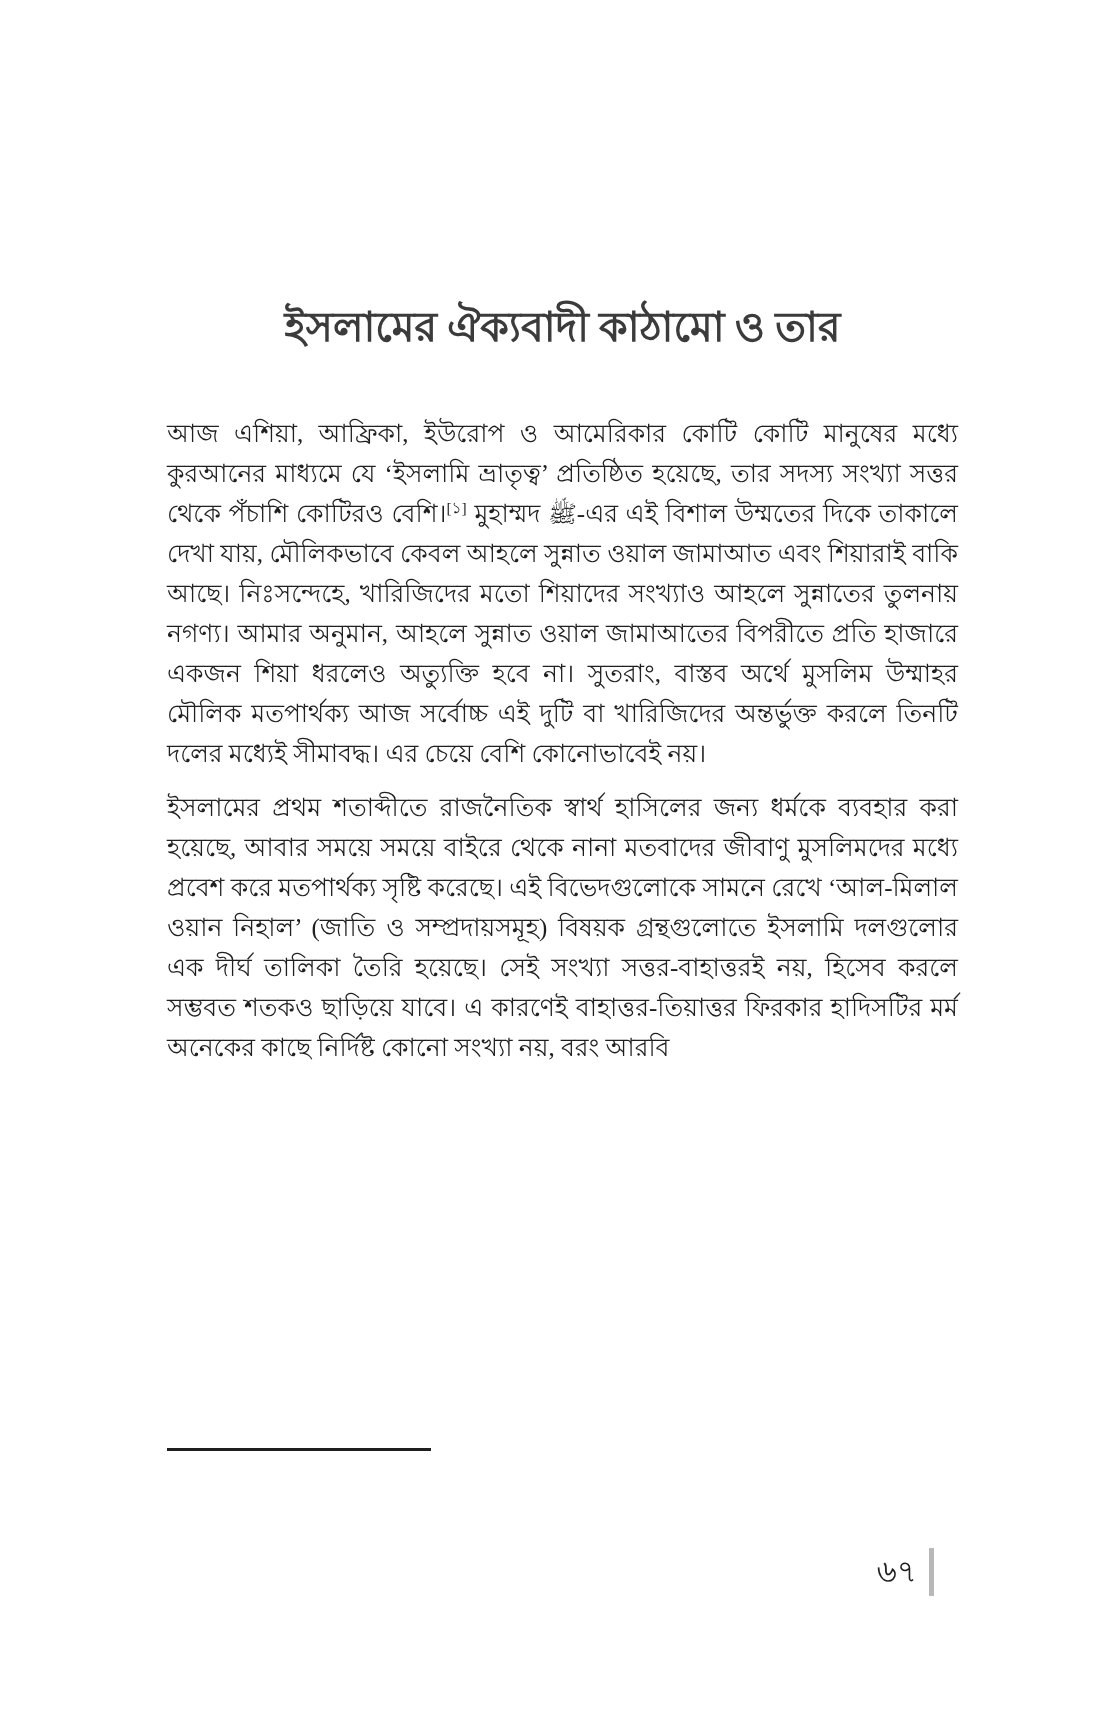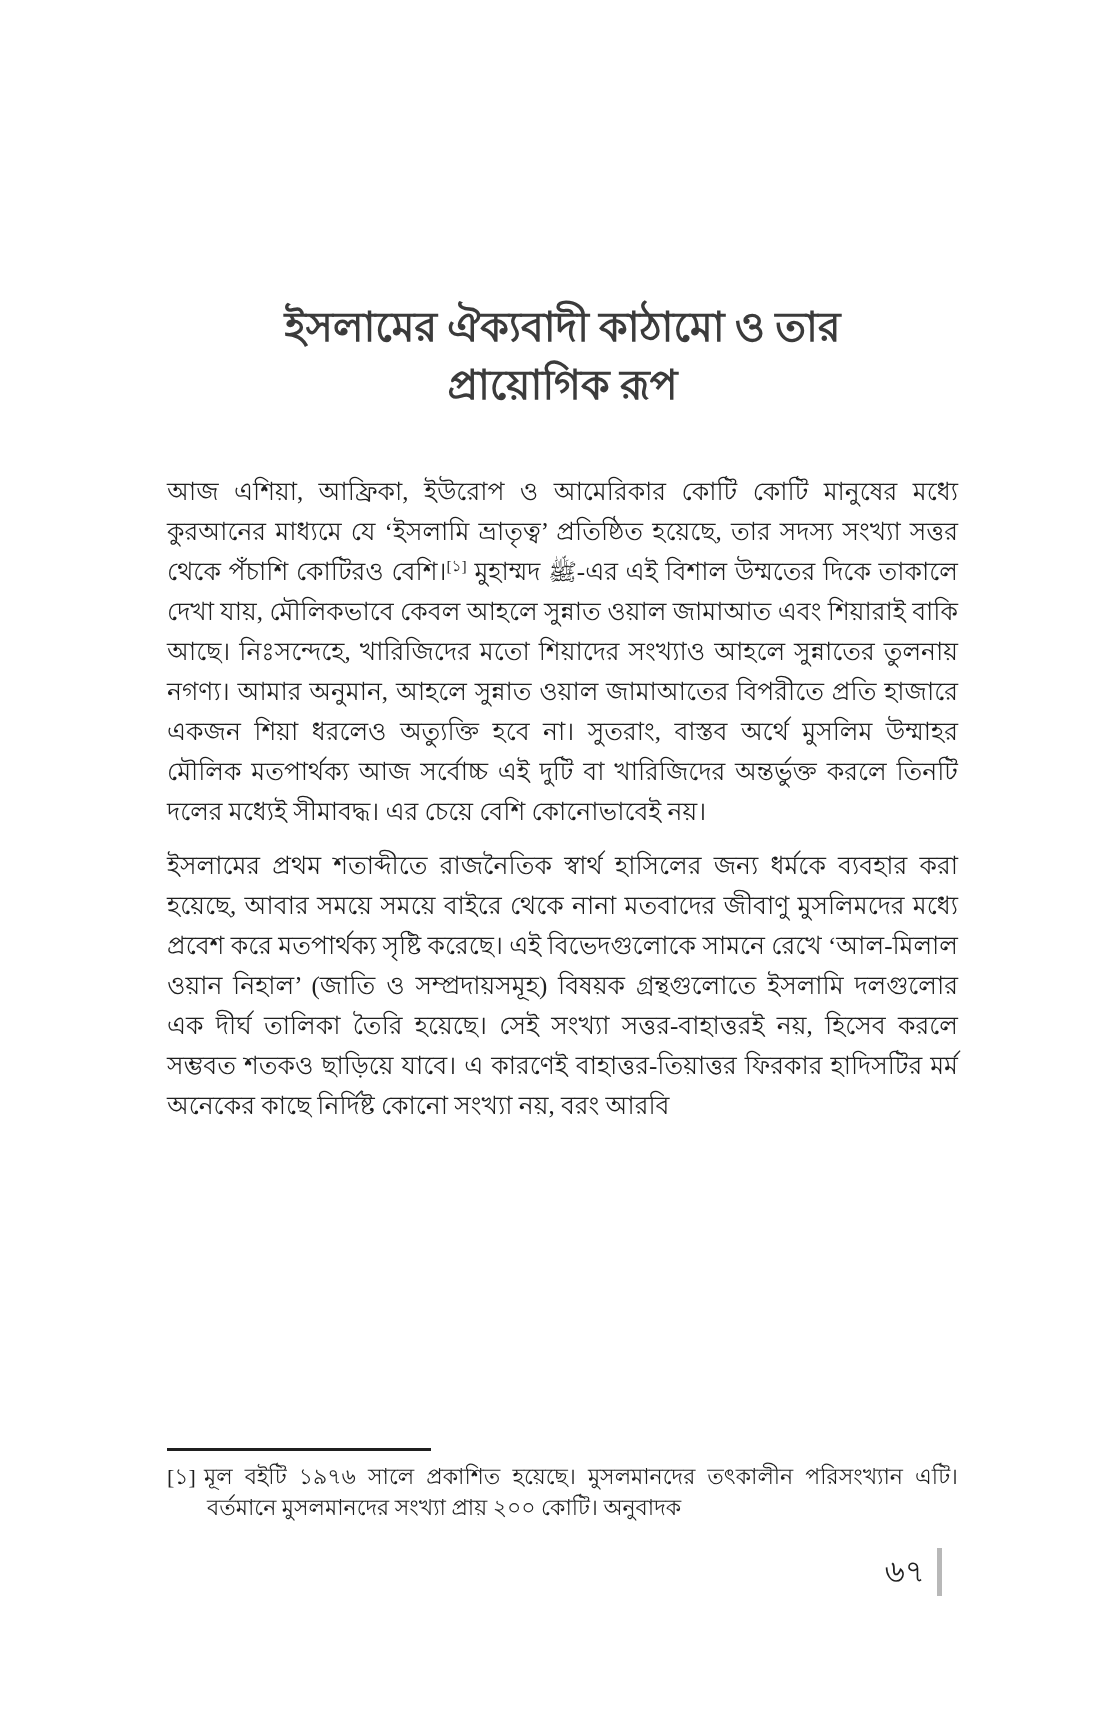--- a/index.html
+++ b/index.html
@@ -59,21 +59,21 @@
     line-height: 31px;
     text-align: justify;
     padding-left: 40px;
     text-indent: -40px;
     color: #1f1f1f;
   }
   .footnote-text .fn-lead { padding-right: 8px; }
   .page-number-block {
     position: absolute;
     top: 1548px;
-    right: 178px;
+    right: 186px;
     display: flex;
     align-items: center;
   }
   .page-number {
     font-size: 31px;
     color: #1f1f1f;
     padding-right: 12px;
     line-height: 48px;
   }
   .page-number-divider {
@@ -84,36 +84,34 @@
 </style>
 </head>
 <body>
 
 <div class="page">
 
   <div class="content">
 
     <h1 class="chapter-title">
       <span>ইসলামের ঐক্যবাদী কাঠামো ও তার</span><br>
-      <span>প্রায়োগিক রূপ</span>
     </h1>
 
     <div class="body-copy">
 
       <p><span>আজ এশিয়া, আফ্রিকা, ইউরোপ ও আমেরিকার কোটি কোটি মানুষের মধ্যে কুরআনের মাধ্যমে যে ‘ইসলামি ভ্রাতৃত্ব’ প্রতিষ্ঠিত হয়েছে, তার সদস্য সংখ্যা সত্তর থেকে পঁচাশি কোটিরও বেশি।</span><sup class="fn-marker">[১]</sup><span> মুহাম্মদ </span><span class="honorific">ﷺ</span><span>-এর এই বিশাল উম্মতের দিকে তাকালে দেখা যায়, মৌলিকভাবে কেবল আহলে সুন্নাত ওয়াল জামাআত এবং শিয়ারাই বাকি আছে। নিঃসন্দেহে, খারিজিদের মতো শিয়াদের সংখ্যাও আহলে সুন্নাতের তুলনায় নগণ্য। আমার অনুমান, আহলে সুন্নাত ওয়াল জামাআতের বিপরীতে প্রতি হাজারে একজন শিয়া ধরলেও অত্যুক্তি হবে না। সুতরাং, বাস্তব অর্থে মুসলিম উম্মাহর মৌলিক মতপার্থক্য আজ সর্বোচ্চ এই দুটি বা খারিজিদের অন্তর্ভুক্ত করলে তিনটি দলের মধ্যেই সীমাবদ্ধ। এর চেয়ে বেশি কোনোভাবেই নয়।</span></p>
 
 
       <p>ইসলামের প্রথম শতাব্দীতে রাজনৈতিক স্বার্থ হাসিলের জন্য ধর্মকে ব্যবহার করা হয়েছে, আবার সময়ে সময়ে বাইরে থেকে নানা মতবাদের জীবাণু মুসলিমদের মধ্যে প্রবেশ করে মতপার্থক্য সৃষ্টি করেছে। এই বিভেদগুলোকে সামনে রেখে ‘আল-মিলাল ওয়ান নিহাল’ (জাতি ও সম্প্রদায়সমূহ) বিষয়ক গ্রন্থগুলোতে ইসলামি দলগুলোর এক দীর্ঘ তালিকা তৈরি হয়েছে। সেই সংখ্যা সত্তর-বাহাত্তরই নয়, হিসেব করলে সম্ভবত শতকও ছাড়িয়ে যাবে। এ কারণেই বাহাত্তর-তিয়াত্তর ফিরকার হাদিসটির মর্ম অনেকের কাছে নির্দিষ্ট কোনো সংখ্যা নয়, বরং আরবি</p>
 
     </div>
   </div>
 
   <div class="footnote-area">
     <div class="footnote-rule"></div>
-    <p class="footnote-text"><span class="fn-lead">[১]</span><span>মূল বইটি ১৯৭৬ সালে প্রকাশিত হয়েছে। মুসলমানদের তৎকালীন পরিসংখ্যান এটি। বর্তমানে মুসলমানদের সংখ্যা প্রায় ২০০ কোটি। অনুবাদক</span></p>
   </div>
 
   <div class="page-number-block">
     <span class="page-number">৬৭</span>
     <span class="page-number-divider"></span>
   </div>
 
 </div>
 
 </body></html>

